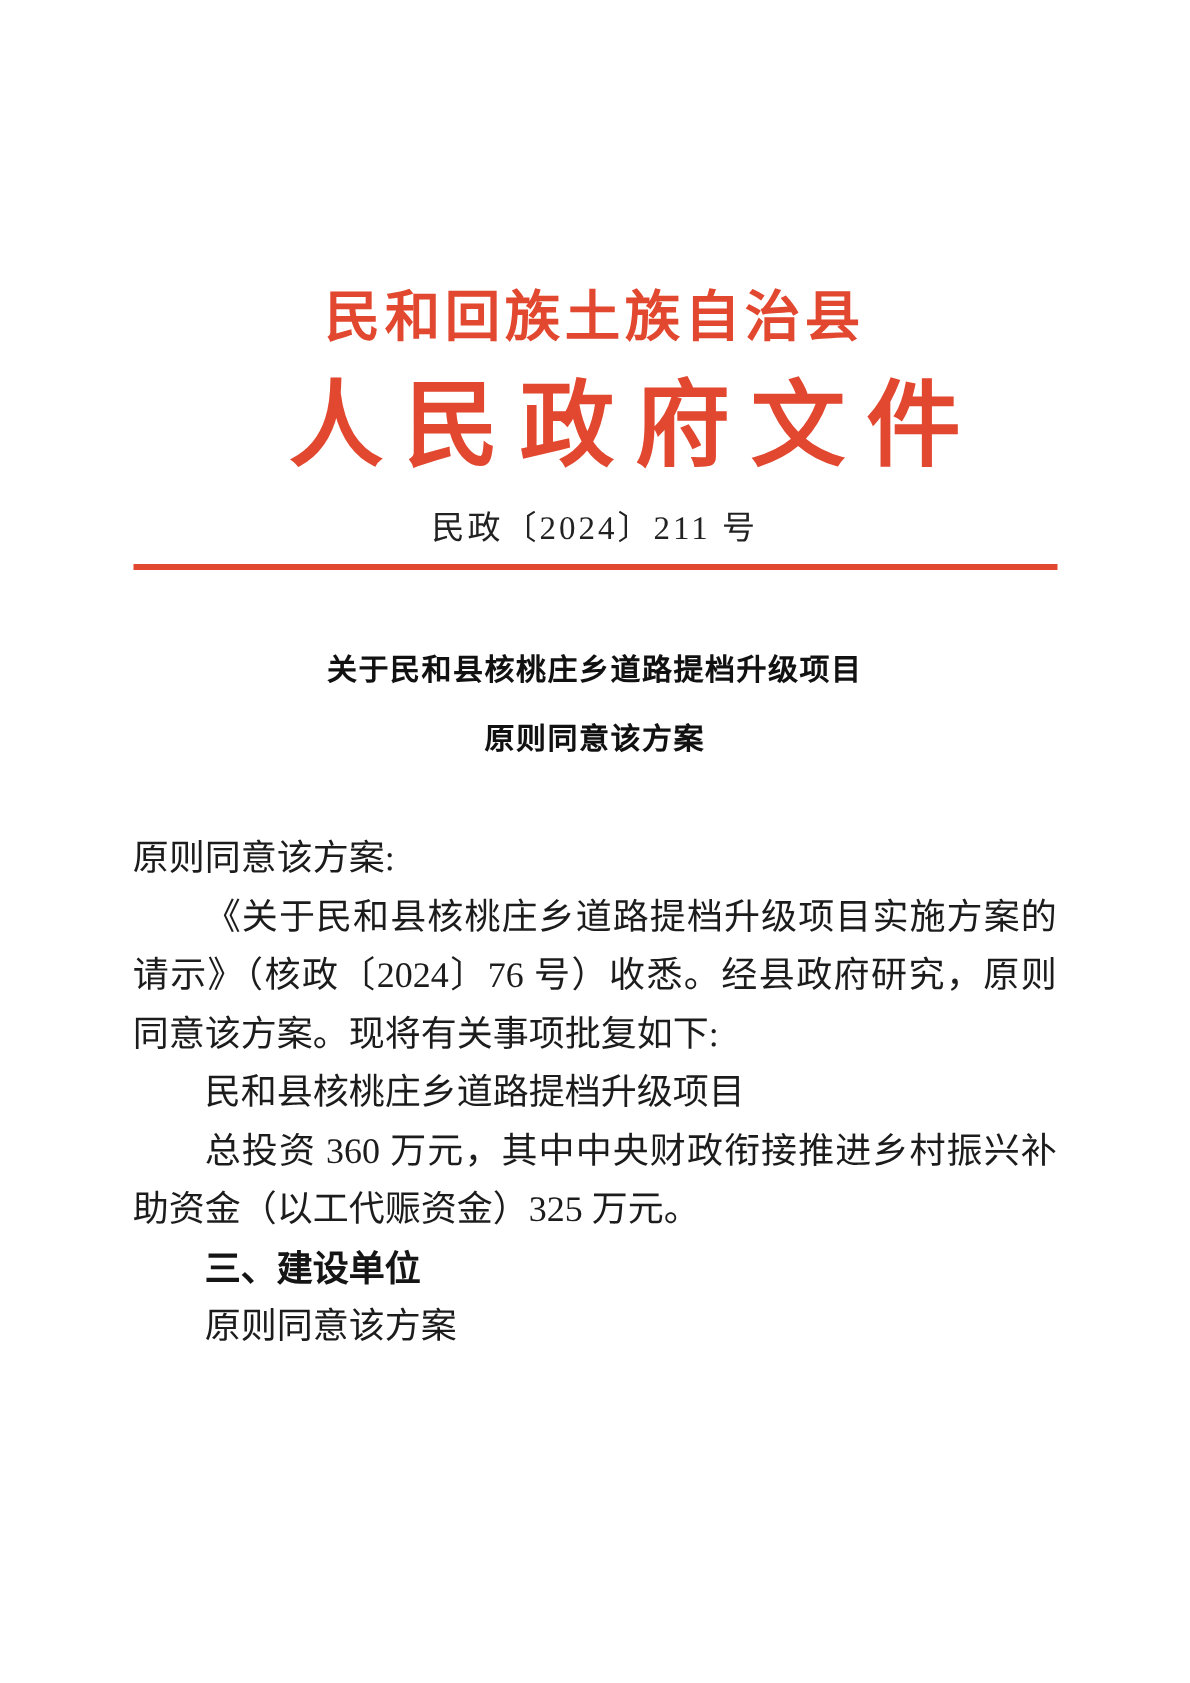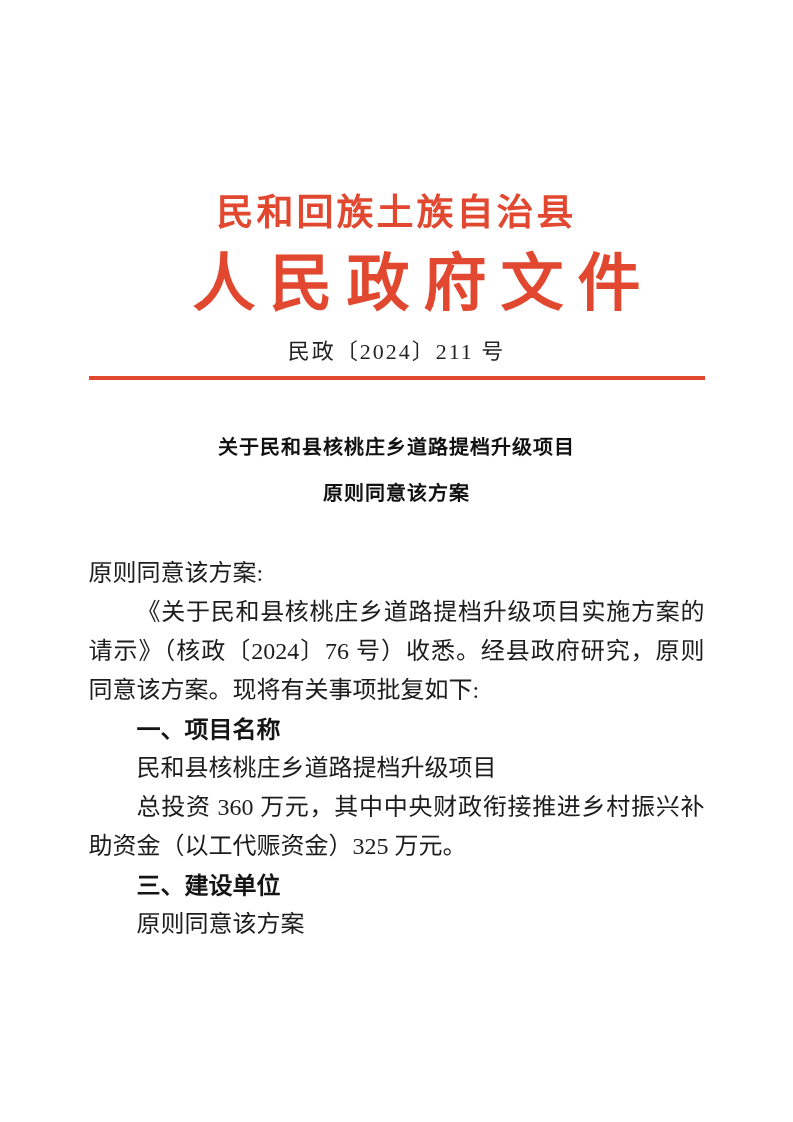--- a/index.html
+++ b/index.html
@@ -89,21 +89,20 @@
   <h1 class="doc-title">
     <span>关于民和县核桃庄乡道路提档升级项目</span><br>
     <span>原则同意该方案</span>
   </h1>
 
   <main class="body-text">
     <p>原则同意该方案:</p>
 
     <p class="indent">《关于民和县核桃庄乡道路提档升级项目实施方案的请示》（核政〔2024〕76 号）收悉。经县政府研究，原则同意该方案。现将有关事项批复如下:</p>
 
-    <p class="section-heading">一、项目名称</p>
     <p class="indent">民和县核桃庄乡道路提档升级项目</p>
 
     <p class="indent">总投资 360 万元，其中中央财政衔接推进乡村振兴补助资金（以工代赈资金）325 万元。</p>
 
     <p class="section-heading">三、建设单位</p>
     <p class="indent">原则同意该方案</p>
   </main>
 
 </div>
 

